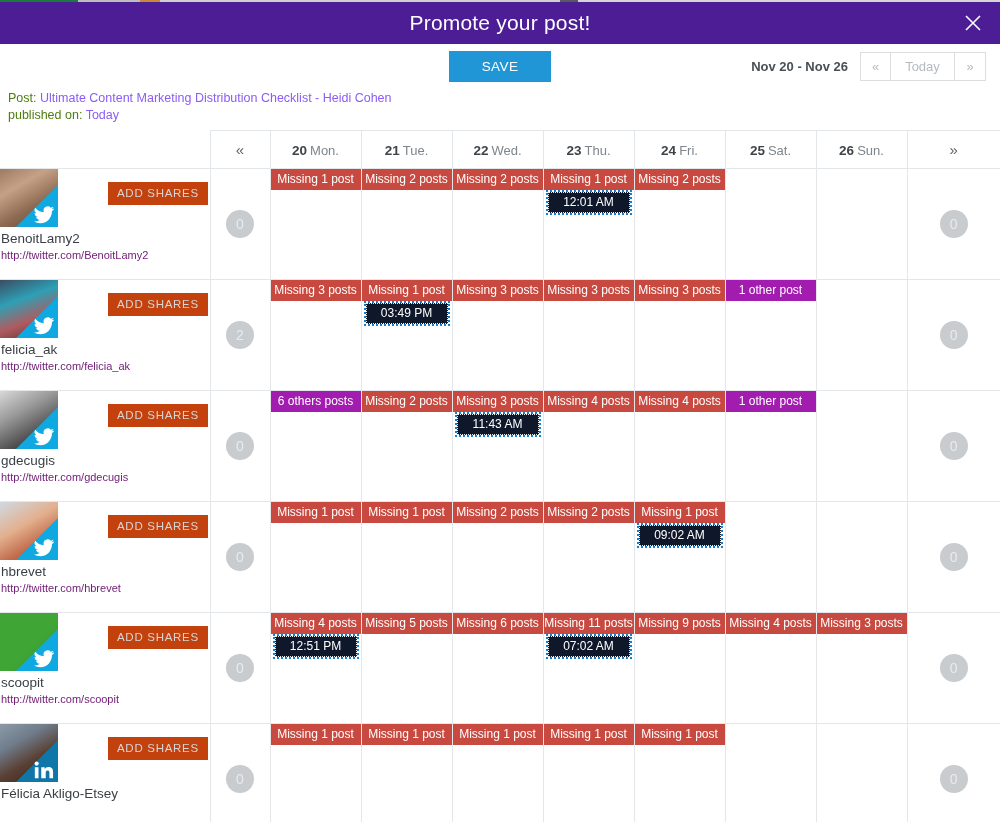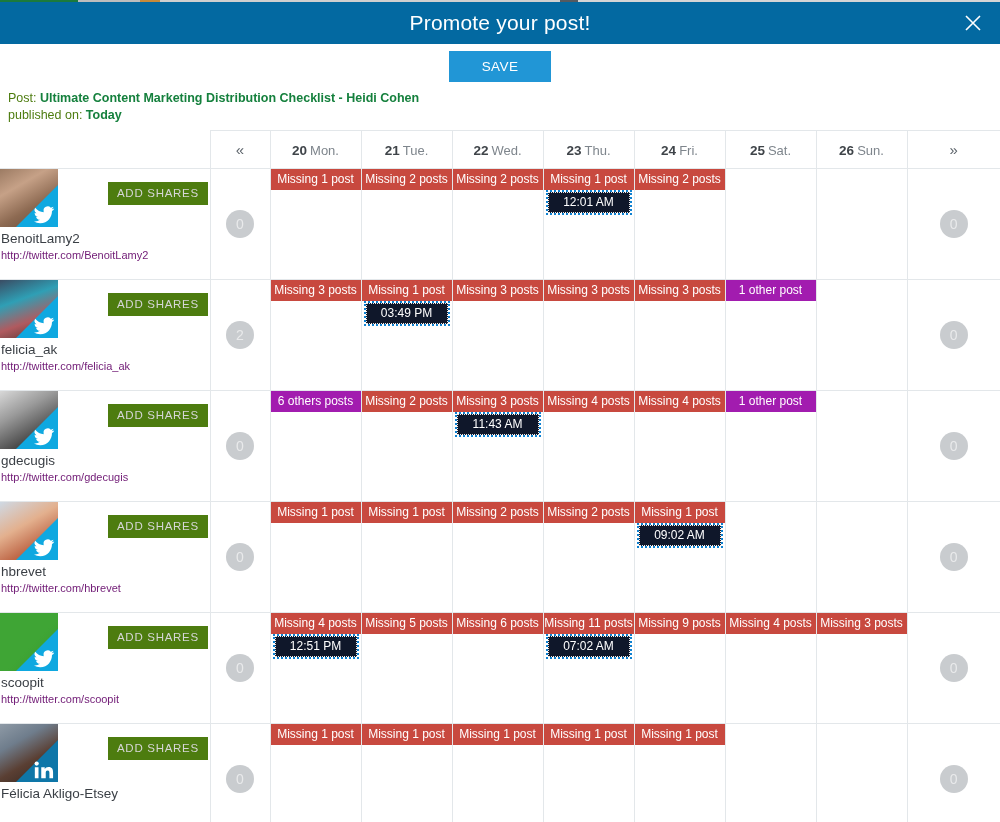--- a/index.html
+++ b/index.html
@@ -20,21 +20,21 @@
   .page-sliver .s2 { position: absolute; left: 78px; top: 0; width: 62px; height: 4px; background: #bdbdbd; }
   .page-sliver .s3 { position: absolute; left: 140px; top: 0; width: 20px; height: 4px; background: #c78a3a; }
   .page-sliver .s4 { position: absolute; left: 160px; top: 0; width: 400px; height: 4px; background: #cfcfcf; }
   .page-sliver .s5 { position: absolute; left: 560px; top: 0; width: 18px; height: 4px; background: #555a60; }
   .page-sliver .s6 { position: absolute; left: 578px; top: 0; width: 422px; height: 4px; background: #d5d5d5; }
 
   
   .modal-header {
     position: absolute; top: 2px; left: 0;
     width: 1000px; height: 42px;
-    background: #0369a1;
+    background: #4c1d95;
     display: flex; align-items: center; justify-content: center;
   }
   .modal-title {
     color: #ffffff;
     font-size: 21px;
     font-weight: 400;
     letter-spacing: 0.2px;
   }
   .close-btn {
     position: absolute; right: 14px; top: 50%;
@@ -84,21 +84,21 @@
   .rg-prev, .rg-next { width: 31px; font-size: 15px; }
   .rg-today { width: 64px; }
 
   
   .post-info {
     position: absolute; top: 90px; left: 8px;
     font-size: 12.5px; color: #3d4146;
     line-height: 17px;
   }
   .post-info .lbl { color: #4d7c0f; }
-  .post-info .val { font-weight: bold; color: #15803d; }
+  .post-info .val { font-weight: normal; color: #8b5cf6; }
 
   
   .grid {
     position: absolute; top: 130px; left: 0;
     width: 1000px; height: 692px;
     overflow: hidden;
   }
   table.cal {
     border-collapse: collapse;
     table-layout: fixed;
@@ -164,21 +164,21 @@
   }
   .avatar-tri.li { border-bottom-color: #0e76a8; }
   .avatar-badge {
     position: absolute; right: 2px; bottom: 1px;
     width: 24px; height: 24px;
     display: flex; align-items: flex-end; justify-content: center;
   }
   .add-shares {
     position: absolute;
     left: 108px; top: 13px;
-    background: #4d7c0f;
+    background: #c2410c;
     color: #d6d6d6;
     font-size: 11.5px;
     letter-spacing: 0.7px;
     padding: 5px 9px 6px 9px;
     cursor: pointer;
     white-space: nowrap;
   }
   .uname {
     margin-top: 3px;
     font-size: 13.5px; color: #3a3f45;
@@ -253,20 +253,28 @@
   <div class="modal-title">Promote your post!</div>
   <div class="close-btn">
     <svg width="20" height="20" viewBox="0 0 20 20" aria-hidden="true">
       <path d="M3 3 L17 17 M17 3 L3 17" stroke="#ffffff" stroke-width="1.6" fill="none"></path>
     </svg>
   </div>
 </div>
 
 <div class="toolbar">
   <button class="save-btn">SAVE</button>
+  <div class="range-wrap">
+    <div class="range-label">Nov 20 - Nov 26</div>
+    <div class="range-group">
+      <div class="rg-prev">«</div>
+      <div class="rg-today">Today</div>
+      <div class="rg-next">»</div>
+    </div>
+  </div>
 </div>
 
 <div class="post-info">
   <div>
     <span class="lbl">Post:</span>
     <span class="val">Ultimate Content Marketing Distribution Checklist - Heidi Cohen</span>
   </div>
   <div>
     <span class="lbl">published on:</span>
     <span class="val">Today</span>

